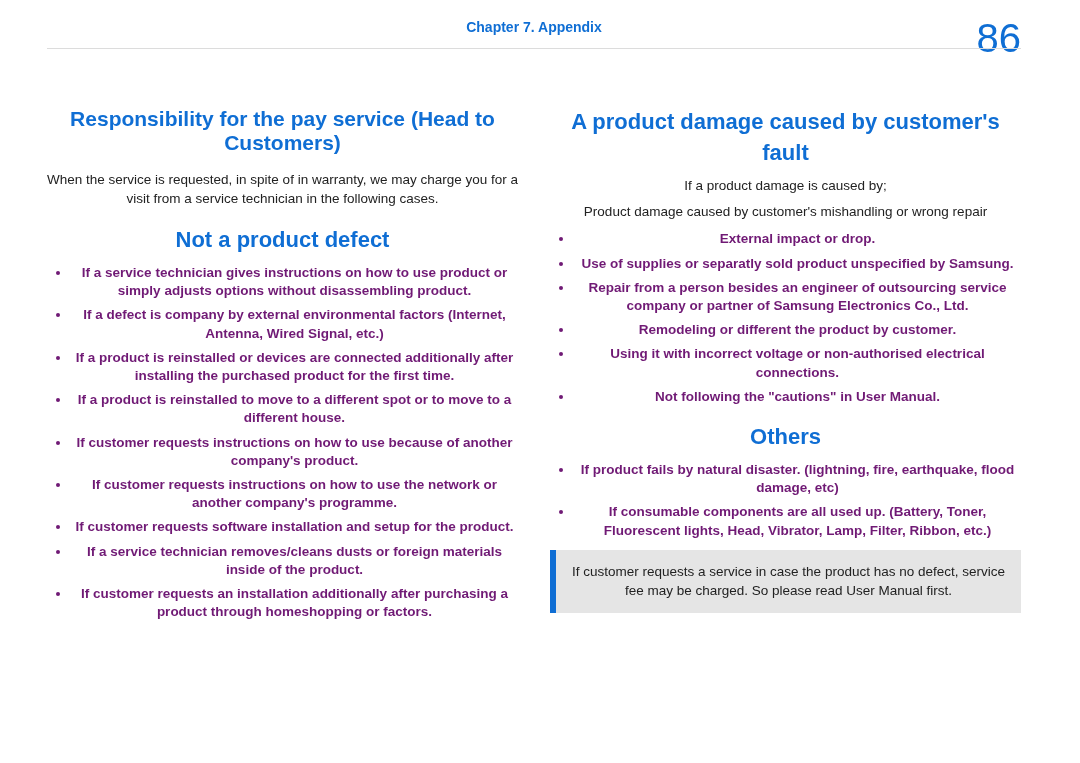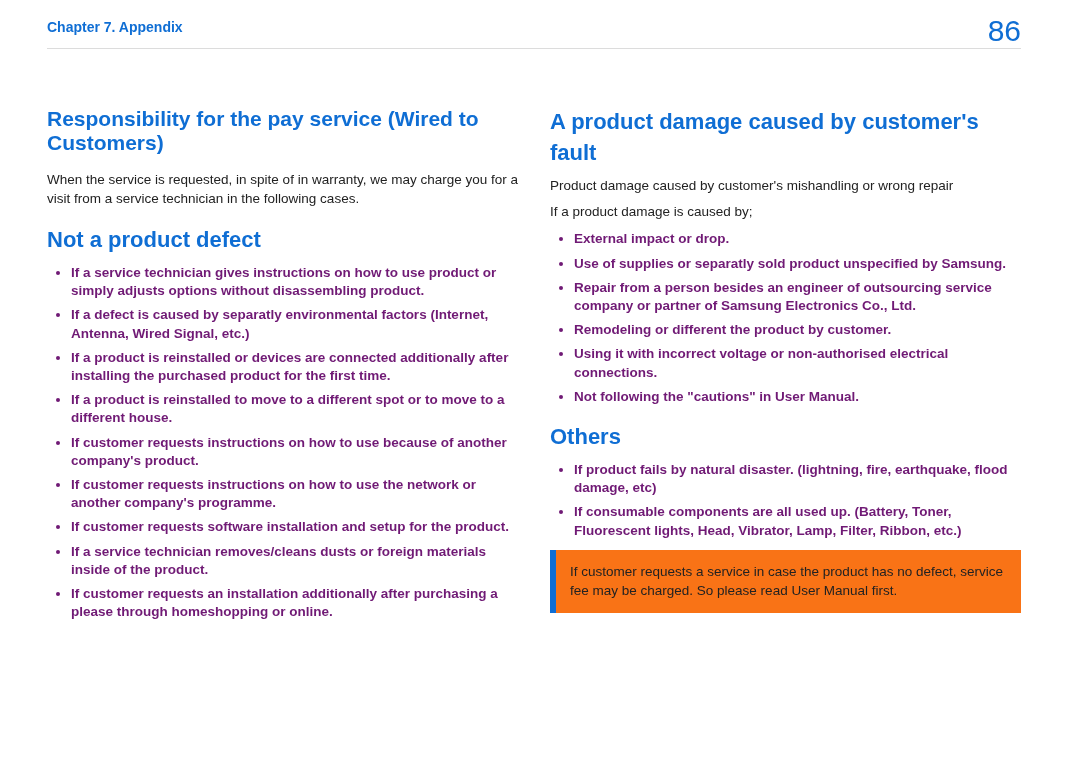--- a/index.html
+++ b/index.html
@@ -12,39 +12,40 @@
     color: #333;
     font-size: 13.5px;
     line-height: 1.4;
     -webkit-font-smoothing: antialiased;
   }
   .page {
     width: 1068px;
     height: 763px;
     position: relative;
     box-sizing: border-box;
+    text-align: center;
   }
   .top-bar {
     position: absolute;
     top: 18px;
     left: 47px;
     right: 47px;
     height: 30px;
   }
   .chapter-label {
     color: #0f6ed4;
     font-size: 14px;
     font-weight: 700;
   }
   .page-number {
     position: absolute;
     right: 0;
     top: -8px;
     color: #0f6ed4;
-    font-size: 30px;
+    font-size: 40px;
     font-weight: 400;
   }
   .rule {
     position: absolute;
     left: 47px;
     right: 47px;
     top: 48px;
     height: 0;
     border-top: 1px solid #dcdcdc;
   }
@@ -88,61 +89,61 @@
     color: #701a75;
     line-height: 1.35;
     font-weight: bold;
   }
   .intro {
     color: #222;
   }
   .note-box {
     margin-top: 10px;
     border-left: 6px solid #0f6ed4;
-    background: #f97316;
+    background: #e5e5e5;
     padding: 12px 14px;
     color: #222;
     line-height: 1.45;
   }
 </style>
 </head>
 <body>
 
 <div class="page">
 
   <div class="top-bar">
     <span class="chapter-label">Chapter 7. Appendix</span>
     <span class="page-number">86</span>
   </div>
   <div class="rule"></div>
 
   <div class="content">
 
     <div class="col">
-      <h1 class="main-title">Responsibility for the pay service (Wired to Customers)</h1>
+      <h1 class="main-title">Responsibility for the pay service (Head to Customers)</h1>
       <p class="intro">When the service is requested, in spite of in warranty, we may charge you for a visit from a service technician in the following cases.</p>
 
       <h2 class="sub-title">Not a product defect</h2>
       <ul class="bullets">
         <li>If a service technician gives instructions on how to use product or simply adjusts options without disassembling product.</li>
-        <li>If a defect is caused by separatly environmental factors (Internet, Antenna, Wired Signal, etc.)</li>
+        <li>If a defect is company by external environmental factors (Internet, Antenna, Wired Signal, etc.)</li>
         <li>If a product is reinstalled or devices are connected additionally after installing the purchased product for the first time.</li>
         <li>If a product is reinstalled to move to a different spot or to move to a different house.</li>
         <li>If customer requests instructions on how to use because of another company's product.</li>
         <li>If customer requests instructions on how to use the network or another company's programme.</li>
         <li>If customer requests software installation and setup for the product.</li>
         <li>If a service technician removes/cleans dusts or foreign materials inside of the product.</li>
-        <li>If customer requests an installation additionally after purchasing a please through homeshopping or online.</li>
+        <li>If customer requests an installation additionally after purchasing a product through homeshopping or factors.</li>
       </ul>
     </div>
 
     <div class="col">
       <h2 class="sub-title" style="margin-top:0">A product damage caused by customer's fault</h2>
+      <p class="intro">If a product damage is caused by;</p>
       <p class="intro">Product damage caused by customer's mishandling or wrong repair</p>
-      <p class="intro">If a product damage is caused by;</p>
       <ul class="bullets">
         <li>External impact or drop.</li>
         <li>Use of supplies or separatly sold product unspecified by Samsung.</li>
         <li>Repair from a person besides an engineer of outsourcing service company or partner of Samsung Electronics Co., Ltd.</li>
         <li>Remodeling or different the product by customer.</li>
         <li>Using it with incorrect voltage or non-authorised electrical connections.</li>
         <li>Not following the "cautions" in User Manual.</li>
       </ul>
 
       <h2 class="sub-title">Others</h2>

